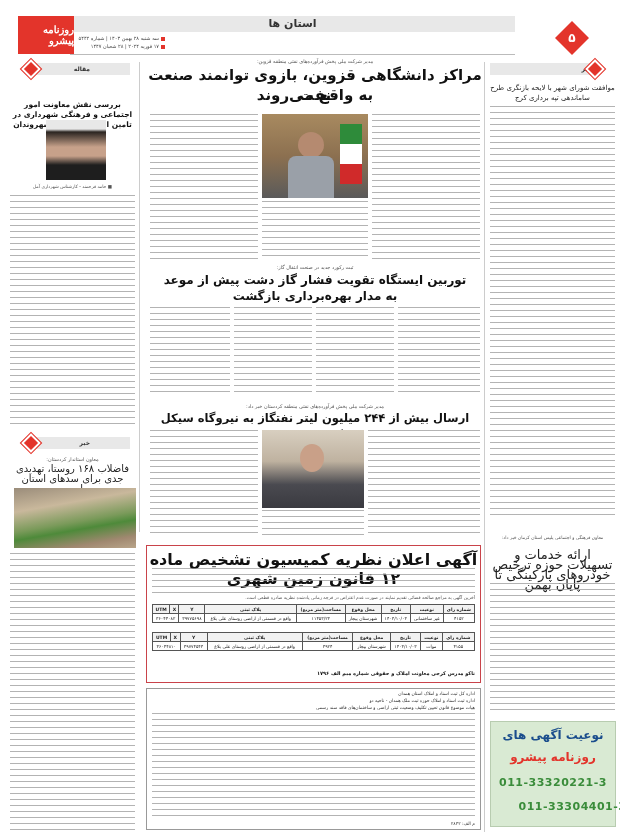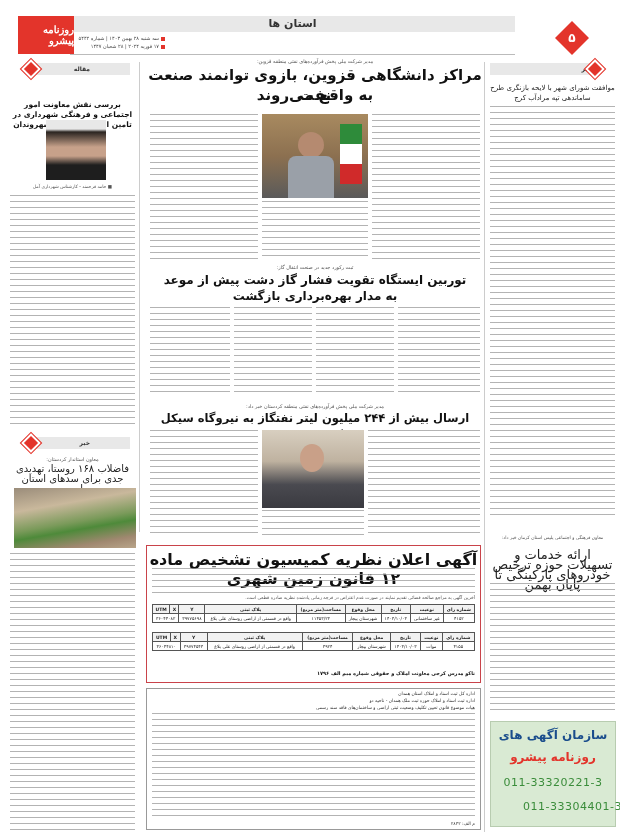--- a/index.html
+++ b/index.html
@@ -39,21 +39,21 @@
   .ad-title { font-size: 16px; font-weight: bold; text-align: center; color: #111; }
   table.adt { border-collapse: collapse; width: 100%; font-size: 4.5px; direction: rtl; }
   table.adt td { border: 0.8px solid #555; padding: 1px 2px; text-align: center; height: 9px; }
   table.adt tr.h td { background: #f2f2f2; font-weight: bold; }
 
   .ad-footer { font-size: 5px; font-weight: bold; color: #111; }
 
   .promo { background: #d9ead3; border: 1px solid #b8ccb0; }
   .promo-t1 { font-size: 12px; font-weight: bold; color: #1a4d8c; text-align: center; }
   .promo-t2 { font-size: 12px; font-weight: bold; color: #e3342b; text-align: center; }
-  .promo-ph { font-size: 11px; font-weight: normal; color: #3a8c3a; text-align: center; direction: ltr; letter-spacing: 0.5px; }
+  .promo-ph { font-size: 11px; font-weight: bold; color: #3a8c3a; text-align: center; direction: ltr; letter-spacing: 0.5px; }
 
   .notice-box { border: 1px solid #999; }
 </style>
 </head>
 <body>
 
 <div class="abs hdr-bar"></div>
 <div class="abs hdr-title">استان ها</div>
 <div class="abs hdr-line"></div>
 <div class="abs logo">روزنامه پیشرو</div>
@@ -176,23 +176,23 @@
 
 <div class="abs notice-box" style="left:146px; top:688px; width:335px; height:142px;"></div>
 <div class="abs txt" style="left:152px; top:691px; width:323px; font-size:4.5px; color:#333;">اداره کل ثبت اسناد و املاک استان همدان</div>
 <div class="abs txt" style="left:152px; top:698px; width:323px; font-size:4.5px; color:#333;">اداره ثبت اسناد و املاک حوزه ثبت ملک همدان - ناحیه دو</div>
 <div class="abs txt" style="left:152px; top:705px; width:323px; font-size:4.5px; color:#333;">هیات موضوع قانون تعیین تکلیف وضعیت ثبتی اراضی و ساختمان‌های فاقد سند رسمی</div>
 <div class="abs txt lines" style="left:152px; top:713px; width:323px; height:107px;"></div>
 <div class="abs txt" style="left:152px; top:821px; width:323px; font-size:4.5px; color:#333;">م الف: ۲۸۳۲</div>
 
 <div class="abs sec-label" style="left:490px; top:63px; width:110px; padding-right:8px;"><span>خبر</span></div>
 <div class="abs sec-icon" style="left:588px; top:62px;"></div>
-<div class="abs h-big" style="left:490px; top:83px; width:125px; font-size:7px; line-height:10px; font-weight:normal; color:#222;">موافقت شورای شهر با لایحه بازنگری طرح ساماندهی تپه مرادآب کرج</div>
+<div class="abs h-big" style="left:490px; top:83px; width:125px; font-size:7px; line-height:10px; font-weight:normal; color:#222;">موافقت شورای شهر با لایحه بازنگری طرح ساماندهی تپه برداری کرج</div>
 <div class="abs txt lines" style="left:490px; top:106px; width:125px; height:410px;"></div>
 <div class="abs kicker" style="left:490px; top:535px; width:125px; font-size:4.5px;">معاون فرهنگی و اجتماعی پلیس استان کرمان خبر داد:</div>
 <div class="abs h-big" style="left:490px; top:550px; width:125px; font-size:13px; line-height:10px; font-weight:normal; color:#222;">ارائه خدمات و تسهیلات حوزه ترخیص خودروهای پارکینگی تا پایان بهمن</div>
 <div class="abs txt lines" style="left:490px; top:583px; width:125px; height:128px;"></div>
 
 <div class="abs promo" style="left:490px; top:721px; width:126px; height:106px;"></div>
-<div class="abs promo-t1" style="left:490px; top:728px; width:126px;">سازمان آگهی های</div>
+<div class="abs promo-t1" style="left:490px; top:728px; width:126px;">نوعیت آگهی های</div>
 <div class="abs promo-t2" style="left:490px; top:750px; width:126px;">روزنامه پیشرو</div>
 <div class="abs promo-ph" style="left:490px; top:776px; width:126px;">011-33320221-3</div>
 <div class="abs promo-ph" style="left:490px; top:800px; width:140px;padding-left:25px;">011-33304401-3</div>
 
 </body></html>

